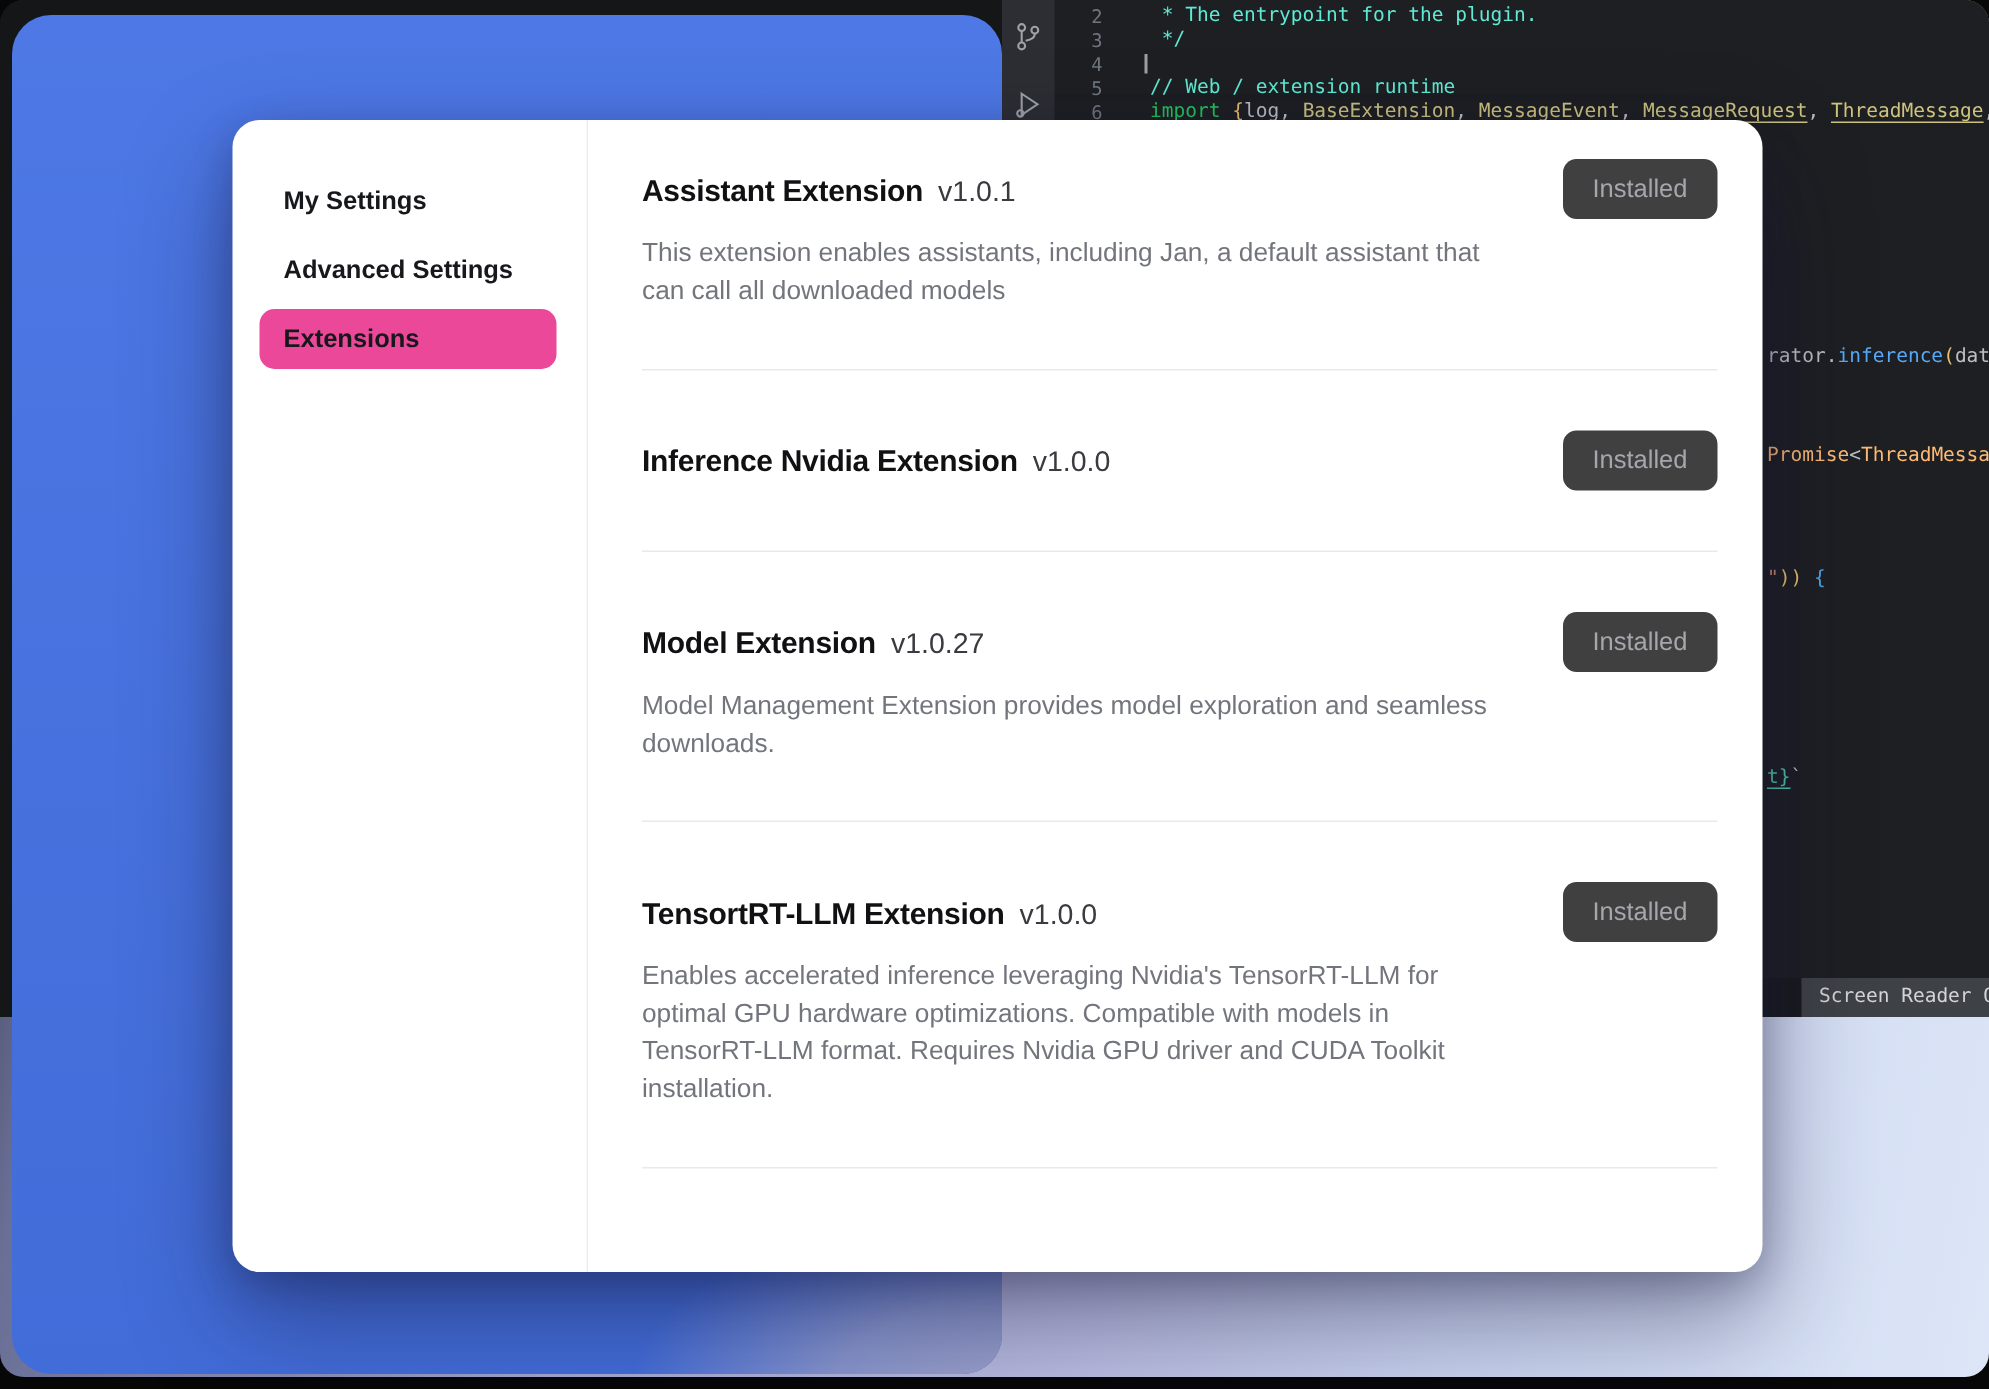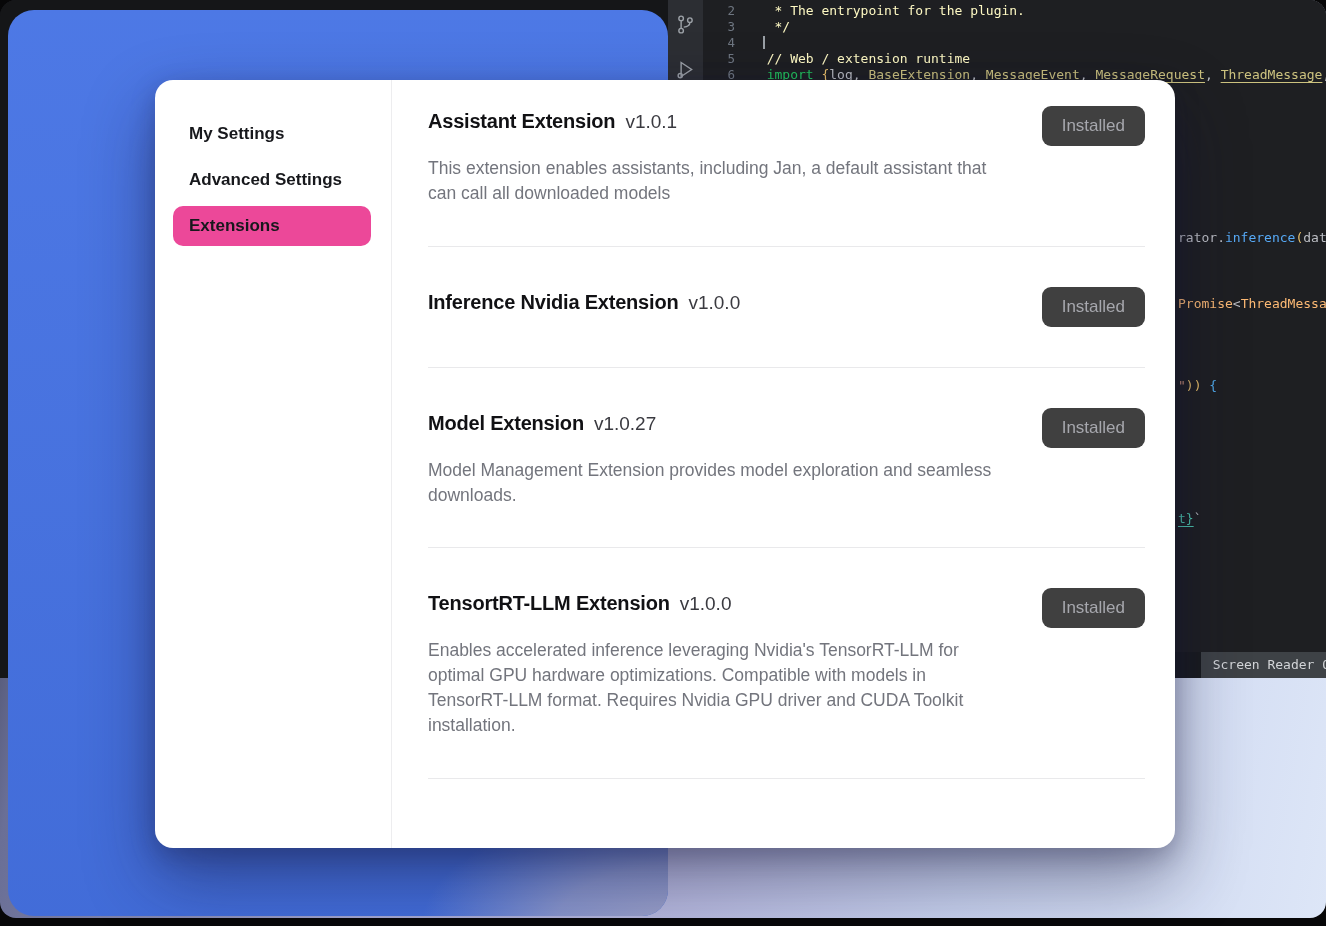--- a/index.html
+++ b/index.html
@@ -20,21 +20,21 @@
             font-family:"DejaVu Sans Mono", monospace; font-size:13px; }
   .activity-bar { position:absolute; left:0; top:0; width:35px; height:100%;
                   background:#2c2e33; display:flex; flex-direction:column; align-items:center;
                   padding-top:14px; gap:24px; }
   .abar-icon { width:21px; height:21px; color:#9da2a8; }
   .code-lines { position:absolute; left:35px; top:2px; right:0; }
   .cl { display:flex; align-items:center; height:16px; white-space:pre; color:#bcbec4; }
   .ln { width:48px; text-align:right; padding-right:16px; color:#6e7681; font-size:12.5px; flex:0 0 auto; }
   .caret { display:inline-block; width:2px; height:13px; background:#9aa0a6; margin-left:12px; }
   .tk { white-space:pre; }
-  .tk-comment { color:#fef9c3; }
+  .tk-comment { color:#5eead4; }
   .tk-keyword { color:#22c55e; }
   .tk-brace   { color:#e8bf6a; }
   .tk-plain   { color:#bcbec4; }
   .tk-typeu   { color:#cdc37f; text-decoration:underline; text-underline-offset:3px; }
   .tk-method  { color:#57aaf7; }
   .tk-type    { color:#fdba74; }
   .tk-typeut  { color:#4ec9b0; text-decoration:underline; text-underline-offset:3px; }
   .tk-paren   { color:#e8bf6a; }
   .tk-string  { color:#ce9178; }
   .tk-bblue   { color:#4fa8e8; }
@@ -60,21 +60,21 @@
            background:#ffffff; border-radius:18px; z-index:3; display:flex; overflow:hidden;
            box-shadow:0 30px 70px rgba(20,20,55,.45), 0 8px 24px rgba(20,20,55,.25); }
   .side-nav { width:237px; flex:0 0 auto; border-right:1px solid #ededef; padding-top:34px; }
   .nav-item { margin:0 20px 6px 18px; padding:10px 16px; border-radius:10px;
               font-size:17px; font-weight:700; color:#17181c; cursor:pointer; }
   .nav-item.active { background:#ec4899; }
   .content { flex:1; padding:30px 30px 0 36px; }
   .ext-row { padding:44px 0 40px; border-bottom:1px solid #e9e9eb; }
   .ext-row.first { padding-top:0; }
   .ext-row.last { border-bottom:none; padding-bottom:0; }
-  .row-head { display:flex; justify-content:space-between; align-items:flex-start; }
+  .row-head { display:flex; justify-content:space-between; align-items:center; }
   .ext-name { font-size:20px; font-weight:700; color:#111114; letter-spacing:-.2px; }
   .ext-ver  { font-size:19px; font-weight:400; color:#3a3a40; margin-left:10px; }
   .ext-desc { margin-top:10px; max-width:578px; font-size:17.5px; line-height:1.42; color:#73757d; }
   .ext-link { color:#4a78e8; text-decoration:none; cursor:pointer; }
   .btn { border:none; border-radius:9px; padding:10px 20px; font-size:17px; margin-top:-4px;
          font-family:"Liberation Sans", sans-serif; cursor:default; flex:0 0 auto; }
   .btn-installed { background:#404040; color:#a6a7ad; font-weight:500; }
 </style>
 </head>
 <body>

